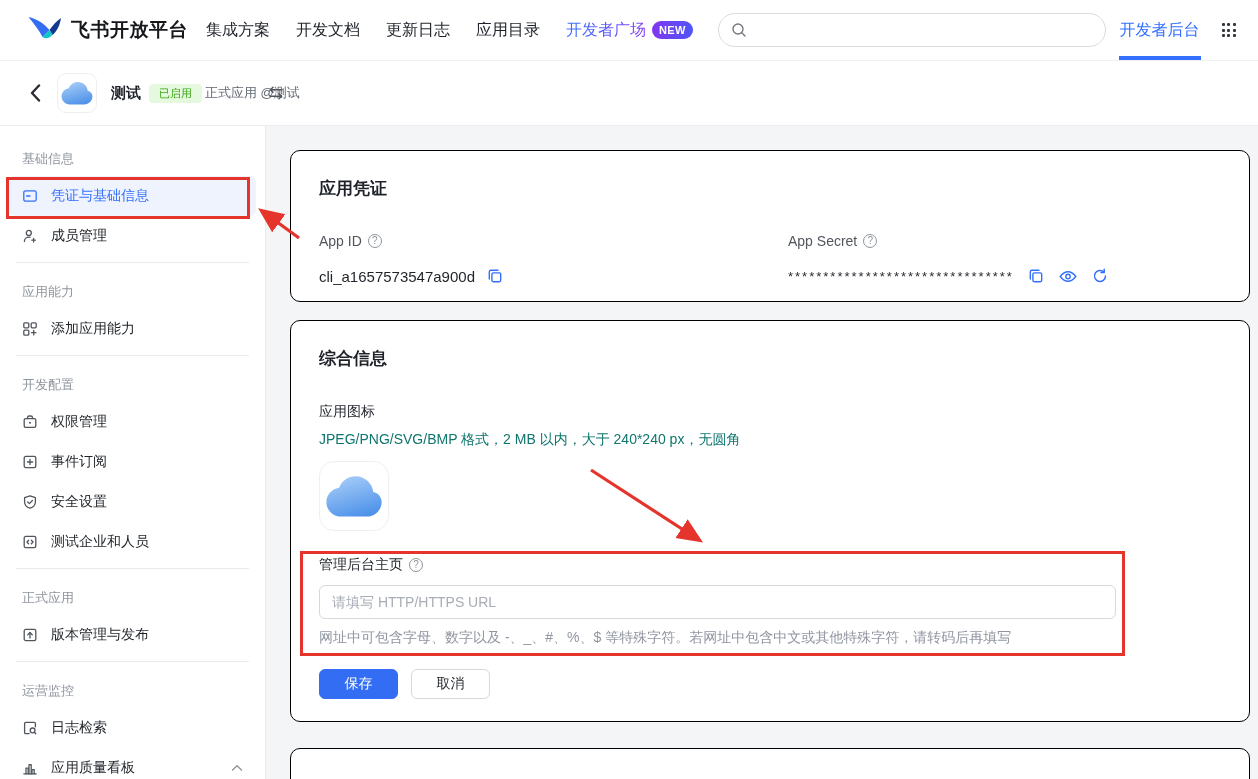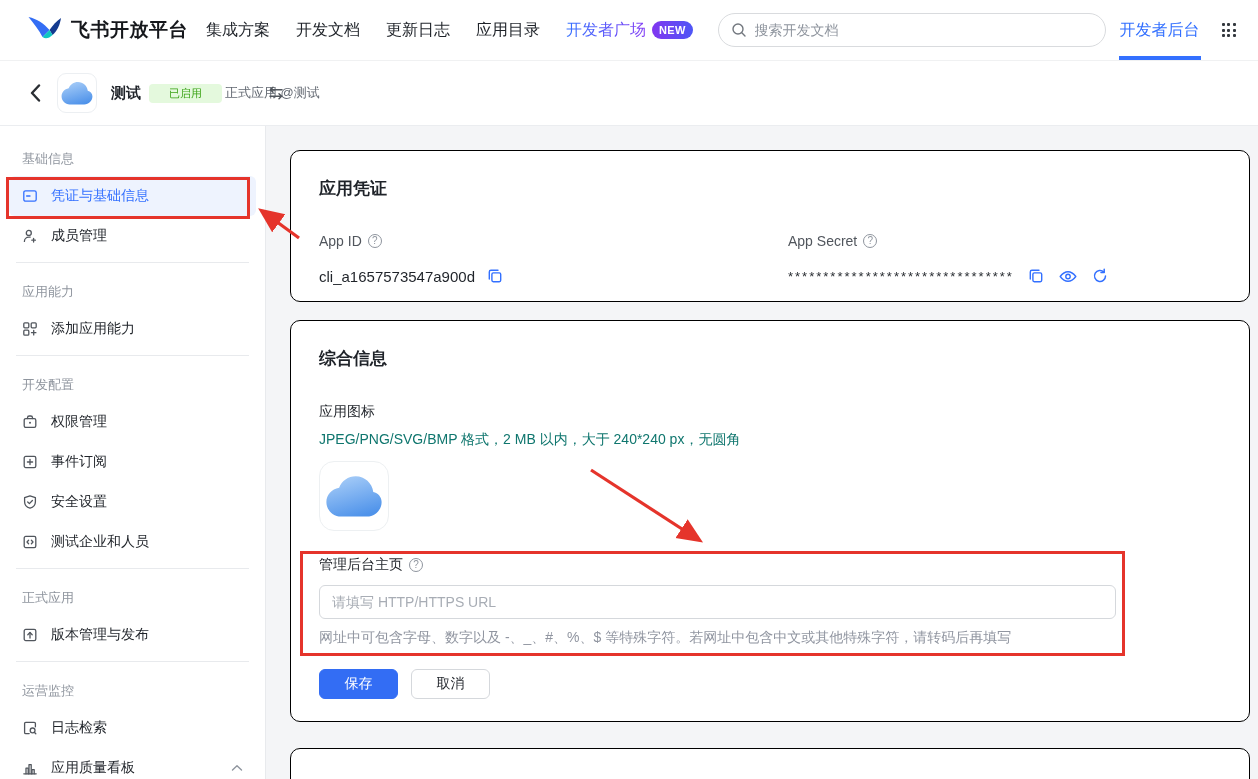--- a/index.html
+++ b/index.html
@@ -41,21 +41,21 @@
 
   
   .appbar { position:absolute; top:61px; left:0; width:1258px; height:65px; background:#fff;
     border-bottom:1px solid #ebedf0; display:flex; align-items:center; z-index:4; }
   .back-btn { margin-left:30px; color:#2a2e33; cursor:pointer; }
   .avatar { width:40px; height:40px; margin-left:16px; border-radius:9px; border:1px solid #eceff2;
     background:#fff; overflow:hidden; flex:none; }
   .app-meta { margin-left:14px; display:flex; flex-direction:row; gap:3px; }
   .app-title-row { display:flex; align-items:center; gap:8px; }
   .app-name { font-size:15px; font-weight:700; color:#1f2329; }
-  .status-badge { background:#e4f9dd; color:#3ca417; font-size:11px; padding:2px 20px; border-radius:4px; }
+  .status-badge { background:#e4f9dd; color:#3ca417; font-size:11px; padding:2px 10px; border-radius:4px; }
   .app-subtitle { font-size:13px; color:#646a73; }
   .switch-icon { position:absolute; left:266px; top:50%; transform:translateY(-50%); color:#51565d; cursor:pointer; }
 
   
   .sidebar { position:absolute; top:126px; left:0; bottom:0; width:266px; background:#fff;
     border-right:1px solid #e8eaed; padding-top:24px; overflow:hidden; z-index:3; }
   .side-section { font-size:13px; color:#8f959e; padding-left:22px; height:18px; line-height:18px; margin-bottom:8px; }
   .side-item { height:40px; margin:0 9px; padding:0 13px; border-radius:6px; display:flex; align-items:center;
     gap:13px; font-size:14px; color:#1f2329; cursor:pointer; }
   .side-item .ic { color:#51565d; flex:none; }
@@ -130,21 +130,20 @@
       <span class="new-badge">NEW</span>
     </span>
   </div>
   <div class="search-box">
     <span>
       <svg width="16" height="16" viewBox="0 0 16 16" class="stroke-ic" style="stroke-width:1.4">
         <circle cx="7" cy="7" r="5"></circle>
           <line x1="10.8" y1="10.8" x2="14" y2="14"></line>
       </svg>
     </span>
-    <input type="text" placeholder="搜索开发文档" style="">
   </div>
   <div class="console-link">开发者后台</div>
   <div class="grid-icon">
     <i></i>
       <i></i>
       <i></i>
       <i></i>
       <i></i>
       <i></i>
       <i></i>

